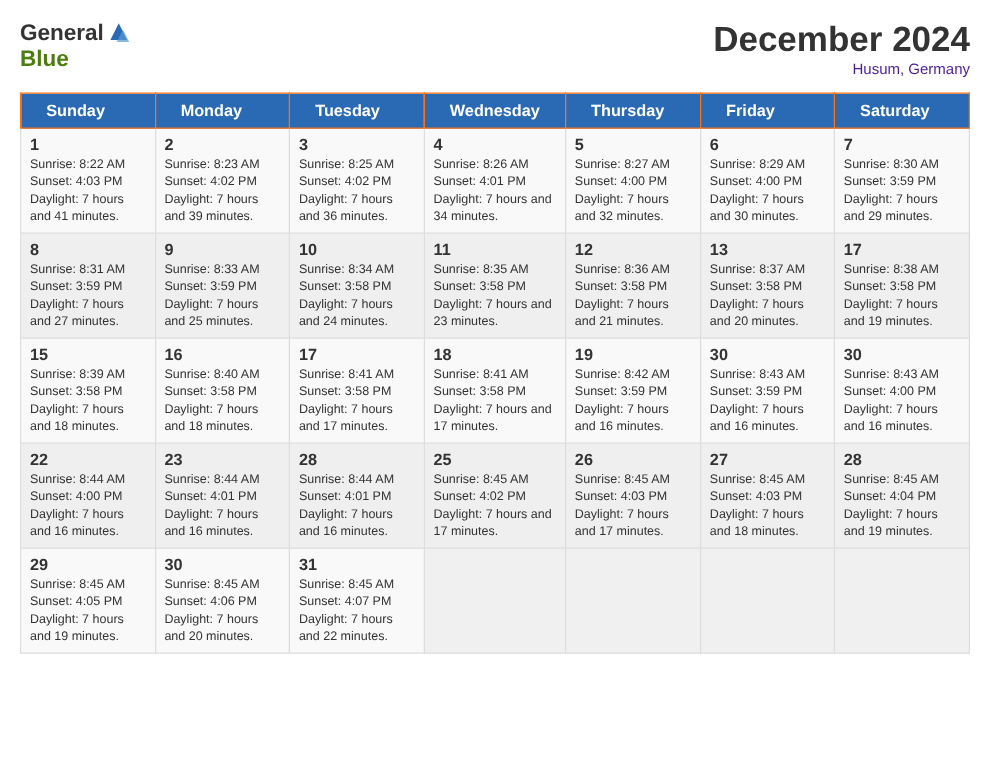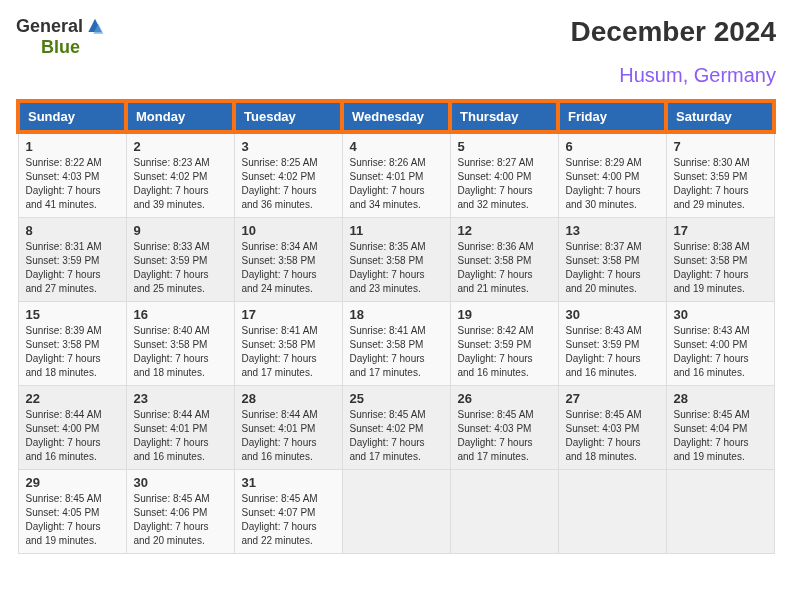--- a/index.html
+++ b/index.html
@@ -12,21 +12,21 @@
     }
     .header {
       display: flex;
       justify-content: space-between;
       align-items: flex-start;
       margin-bottom: 12px;
     }
     .logo {
       display: flex;
       flex-direction: column;
-      align-items: center;
+      align-items: flex-start;
     }
     .logo-text {
       display: flex;
       align-items: center;
       gap: 2px;
     }
     .logo-general {
       font-size: 18px;
       font-weight: bold;
       color: #333;
@@ -42,37 +42,36 @@
     }
     .title-area {
       text-align: right;
     }
     .month-title {
       font-size: 28px;
       font-weight: bold;
       color: #333;
     }
     .location-title {
-      font-size: 20px;
-      color: #8b5cf6;
-      margin-top: 16px;
+      font-size: 12px;
+      color: #4c1d95;
     }
     .calendar {
       width: 100%;
       border-collapse: collapse;
       border: 1px solid #ccc;
     }
     .calendar th {
       background: #2a6ab5;
       color: #fff;
       font-size: 13px;
       font-weight: bold;
-      padding: 6px 8px;
+      padding: 6px 20px;
       text-align: left;
-      border: 4px solid #f97316;
+      border: 1px solid #f97316;
     }
     .calendar td {
       vertical-align: top;
       padding: 5px 7px;
       border: 1px solid #ddd;
       font-size: 10.5px;
       color: #333;
       background: #fff;
       width: calc(100% / 7);
       min-height: 80px;

